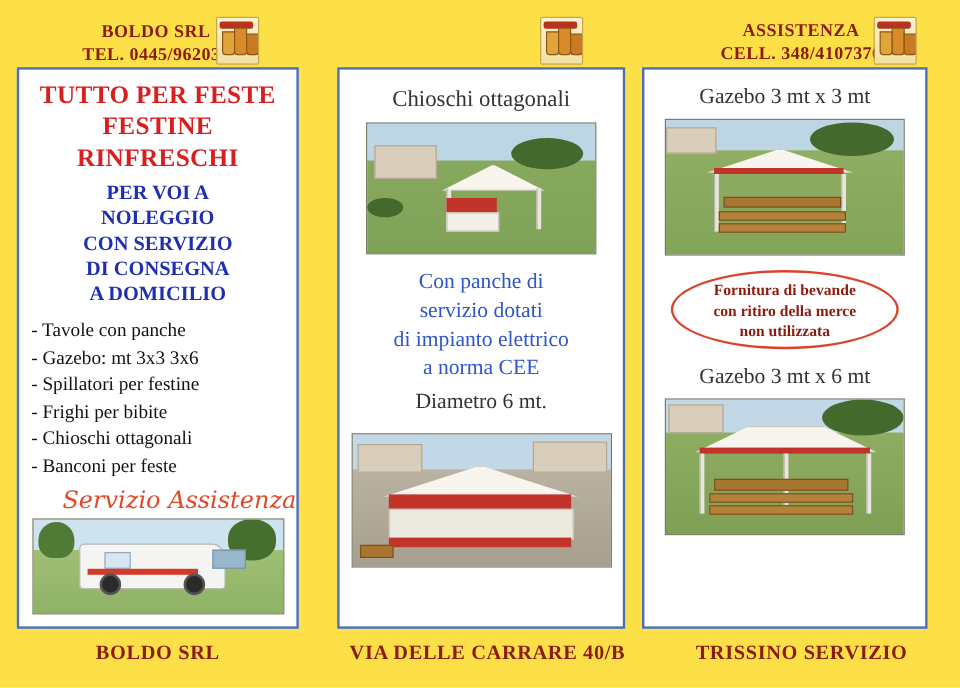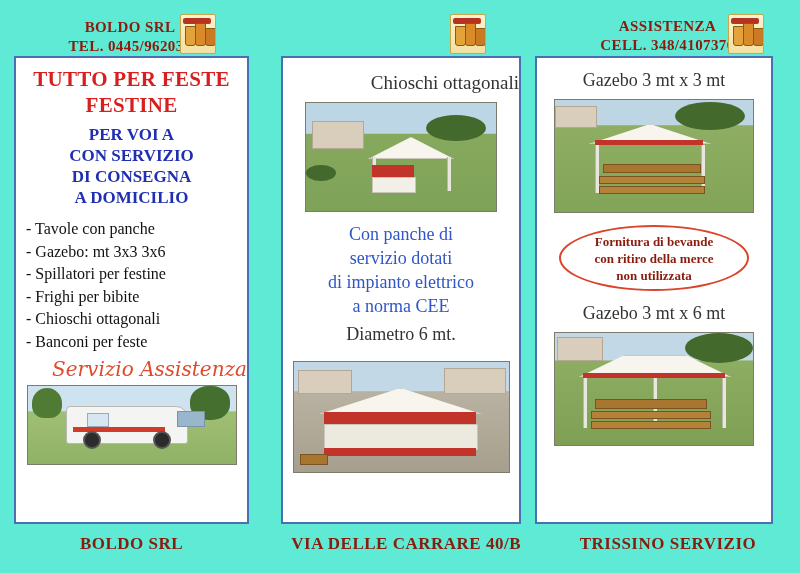--- a/index.html
+++ b/index.html
@@ -10,21 +10,21 @@
     width: 800px;
     height: 573px;
     background: #ffffff;
     font-family: "Liberation Serif", serif;
     overflow: hidden;
   }
   .page {
     position: relative;
     width: 800px;
     height: 573px;
-    background: #5eead4;
+    background: #fde047;
   }
   
   .header {
     position: absolute;
     top: 8px;
     left: 0;
     width: 800px;
     height: 48px;
   }
   .hdr-block {
@@ -170,21 +170,21 @@
     background: #4f7b35; border-radius: 50% 50% 40% 40%;
   }
   .tree-r {
     position: absolute; right: 6px; top: 0px; width: 40px; height: 34px;
     background: #456f2e; border-radius: 45%;
   }
 
   
   .m-title {
     margin: 14px 0 0 0;
-    text-align: right;
+    text-align: center;
     color: #333;
     font-size: 19px;
   }
   .m-blue {
     margin: 10px 0 0 0;
     text-align: center;
     color: #2f56c8;
     font-size: 18px;
     line-height: 24px;
   }
@@ -323,24 +323,26 @@
         <div class="glass g2"></div>
         <div class="glass g3"></div>
     </div>
   </div>
 
   <div class="panel panel-left">
 
     <div class="l-title">
       <div>TUTTO PER FESTE</div>
       <div>FESTINE</div>
+      <div>RINFRESCHI</div>
     </div>
 
     <div class="l-sub">
       <div>PER VOI A</div>
+      <div>NOLEGGIO</div>
       <div>CON SERVIZIO</div>
       <div>DI CONSEGNA</div>
       <div>A DOMICILIO</div>
     </div>
 
     <div class="l-list">
       <div>- Tavole con panche</div>
       <div>- Gazebo: mt 3x3  3x6</div>
       <div>- Spillatori per festine</div>
       <div>- Frighi per bibite</div>

